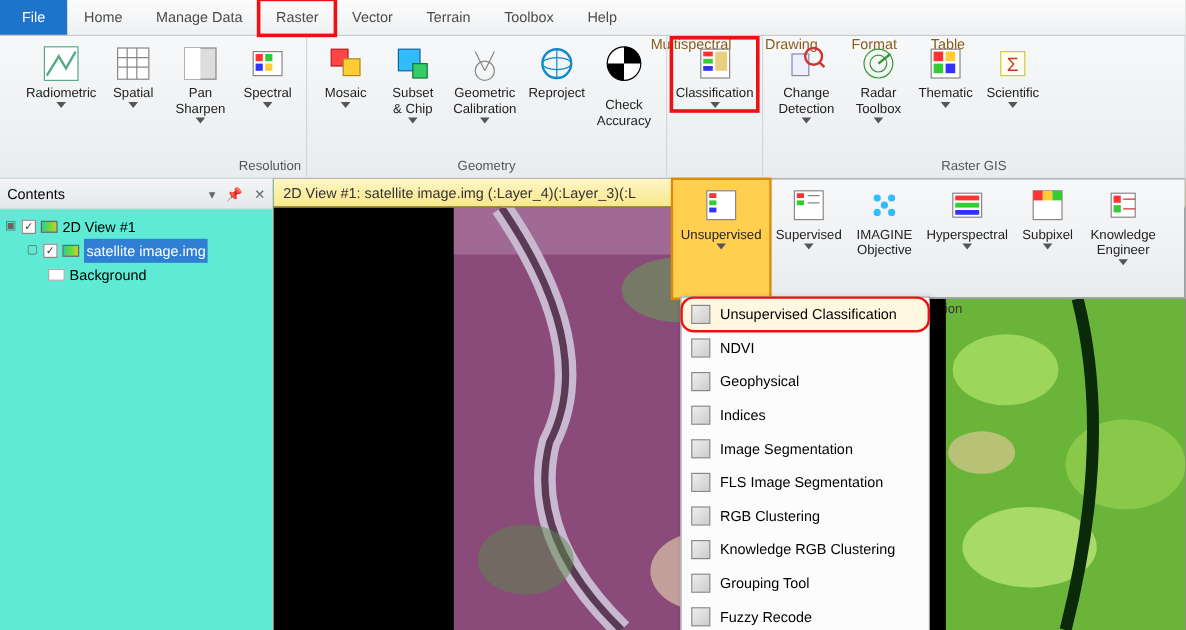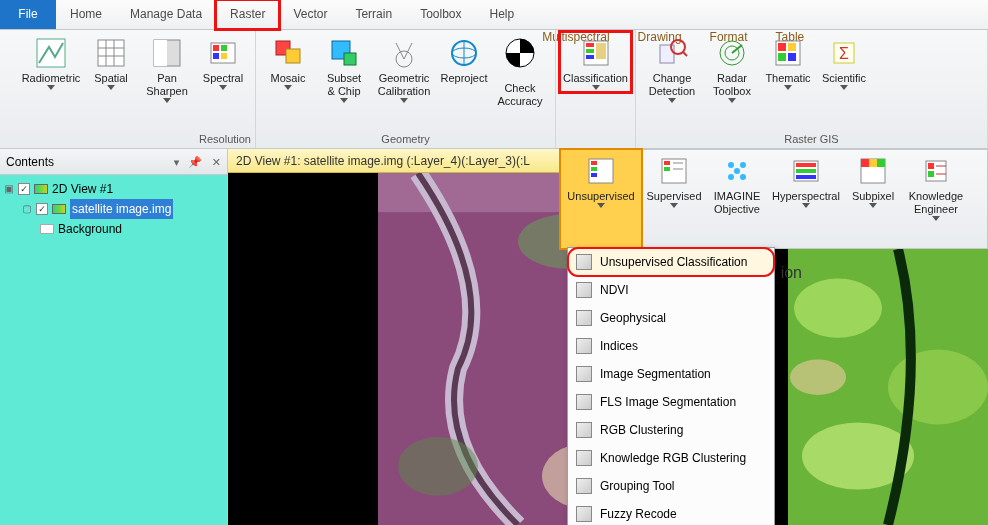--- a/index.html
+++ b/index.html
@@ -53,21 +53,21 @@
 .view-title { position:absolute; top:0; left:0; right:0; height:24px; background:linear-gradient(#fff6c6,#f8e88a); border-bottom:1px solid #c9b64b; display:flex; align-items:center; padding-left:8px; font-size:12px; color:#333; z-index:3;}
 .sat-left { position:absolute; top:24px; left:150px; width:260px; bottom:0; }
 .sat-right { position:absolute; top:100px; right:0; width:200px; bottom:0; }
 .sat-left svg, .sat-right svg { width:100%; height:100%; display:block;}
 
 
 .dropdown { position:absolute; top:247px; left:567px; width:208px; background:#fcfcfc; border:1px solid #9aa0a6; box-shadow:2px 2px 6px rgba(0,0,0,.25); font-size:12px; z-index:10;}
 .dropdown .ditem { display:flex; align-items:center; height:28px; padding:0 8px; gap:8px; cursor:default;border-radius:10px;}
 .dropdown .ditem.sel { outline:2px solid #e11; outline-offset:-1px; background:#fff7e0;}
 .dropdown .dicon { width:16px; height:16px; border:1px solid #888; background:linear-gradient(135deg,#eee,#ccc); flex-shrink:0;}
-.dropdown .overflow-label { position:absolute; right:-28px; top:16px; font-size:16px; color:#333;}
+.dropdown .overflow-label { position:absolute; right:-28px; top:4px; font-size:11px; color:#333;}
 
 .tri { width:0; height:0; border-left:4px solid transparent; border-right:4px solid transparent; border-top:5px solid #555; display:inline-block;}
 
 
 svg.icon { width:32px; height:32px; }
 </style>
 </head>
 <body>
 
 <div class="menubar">

